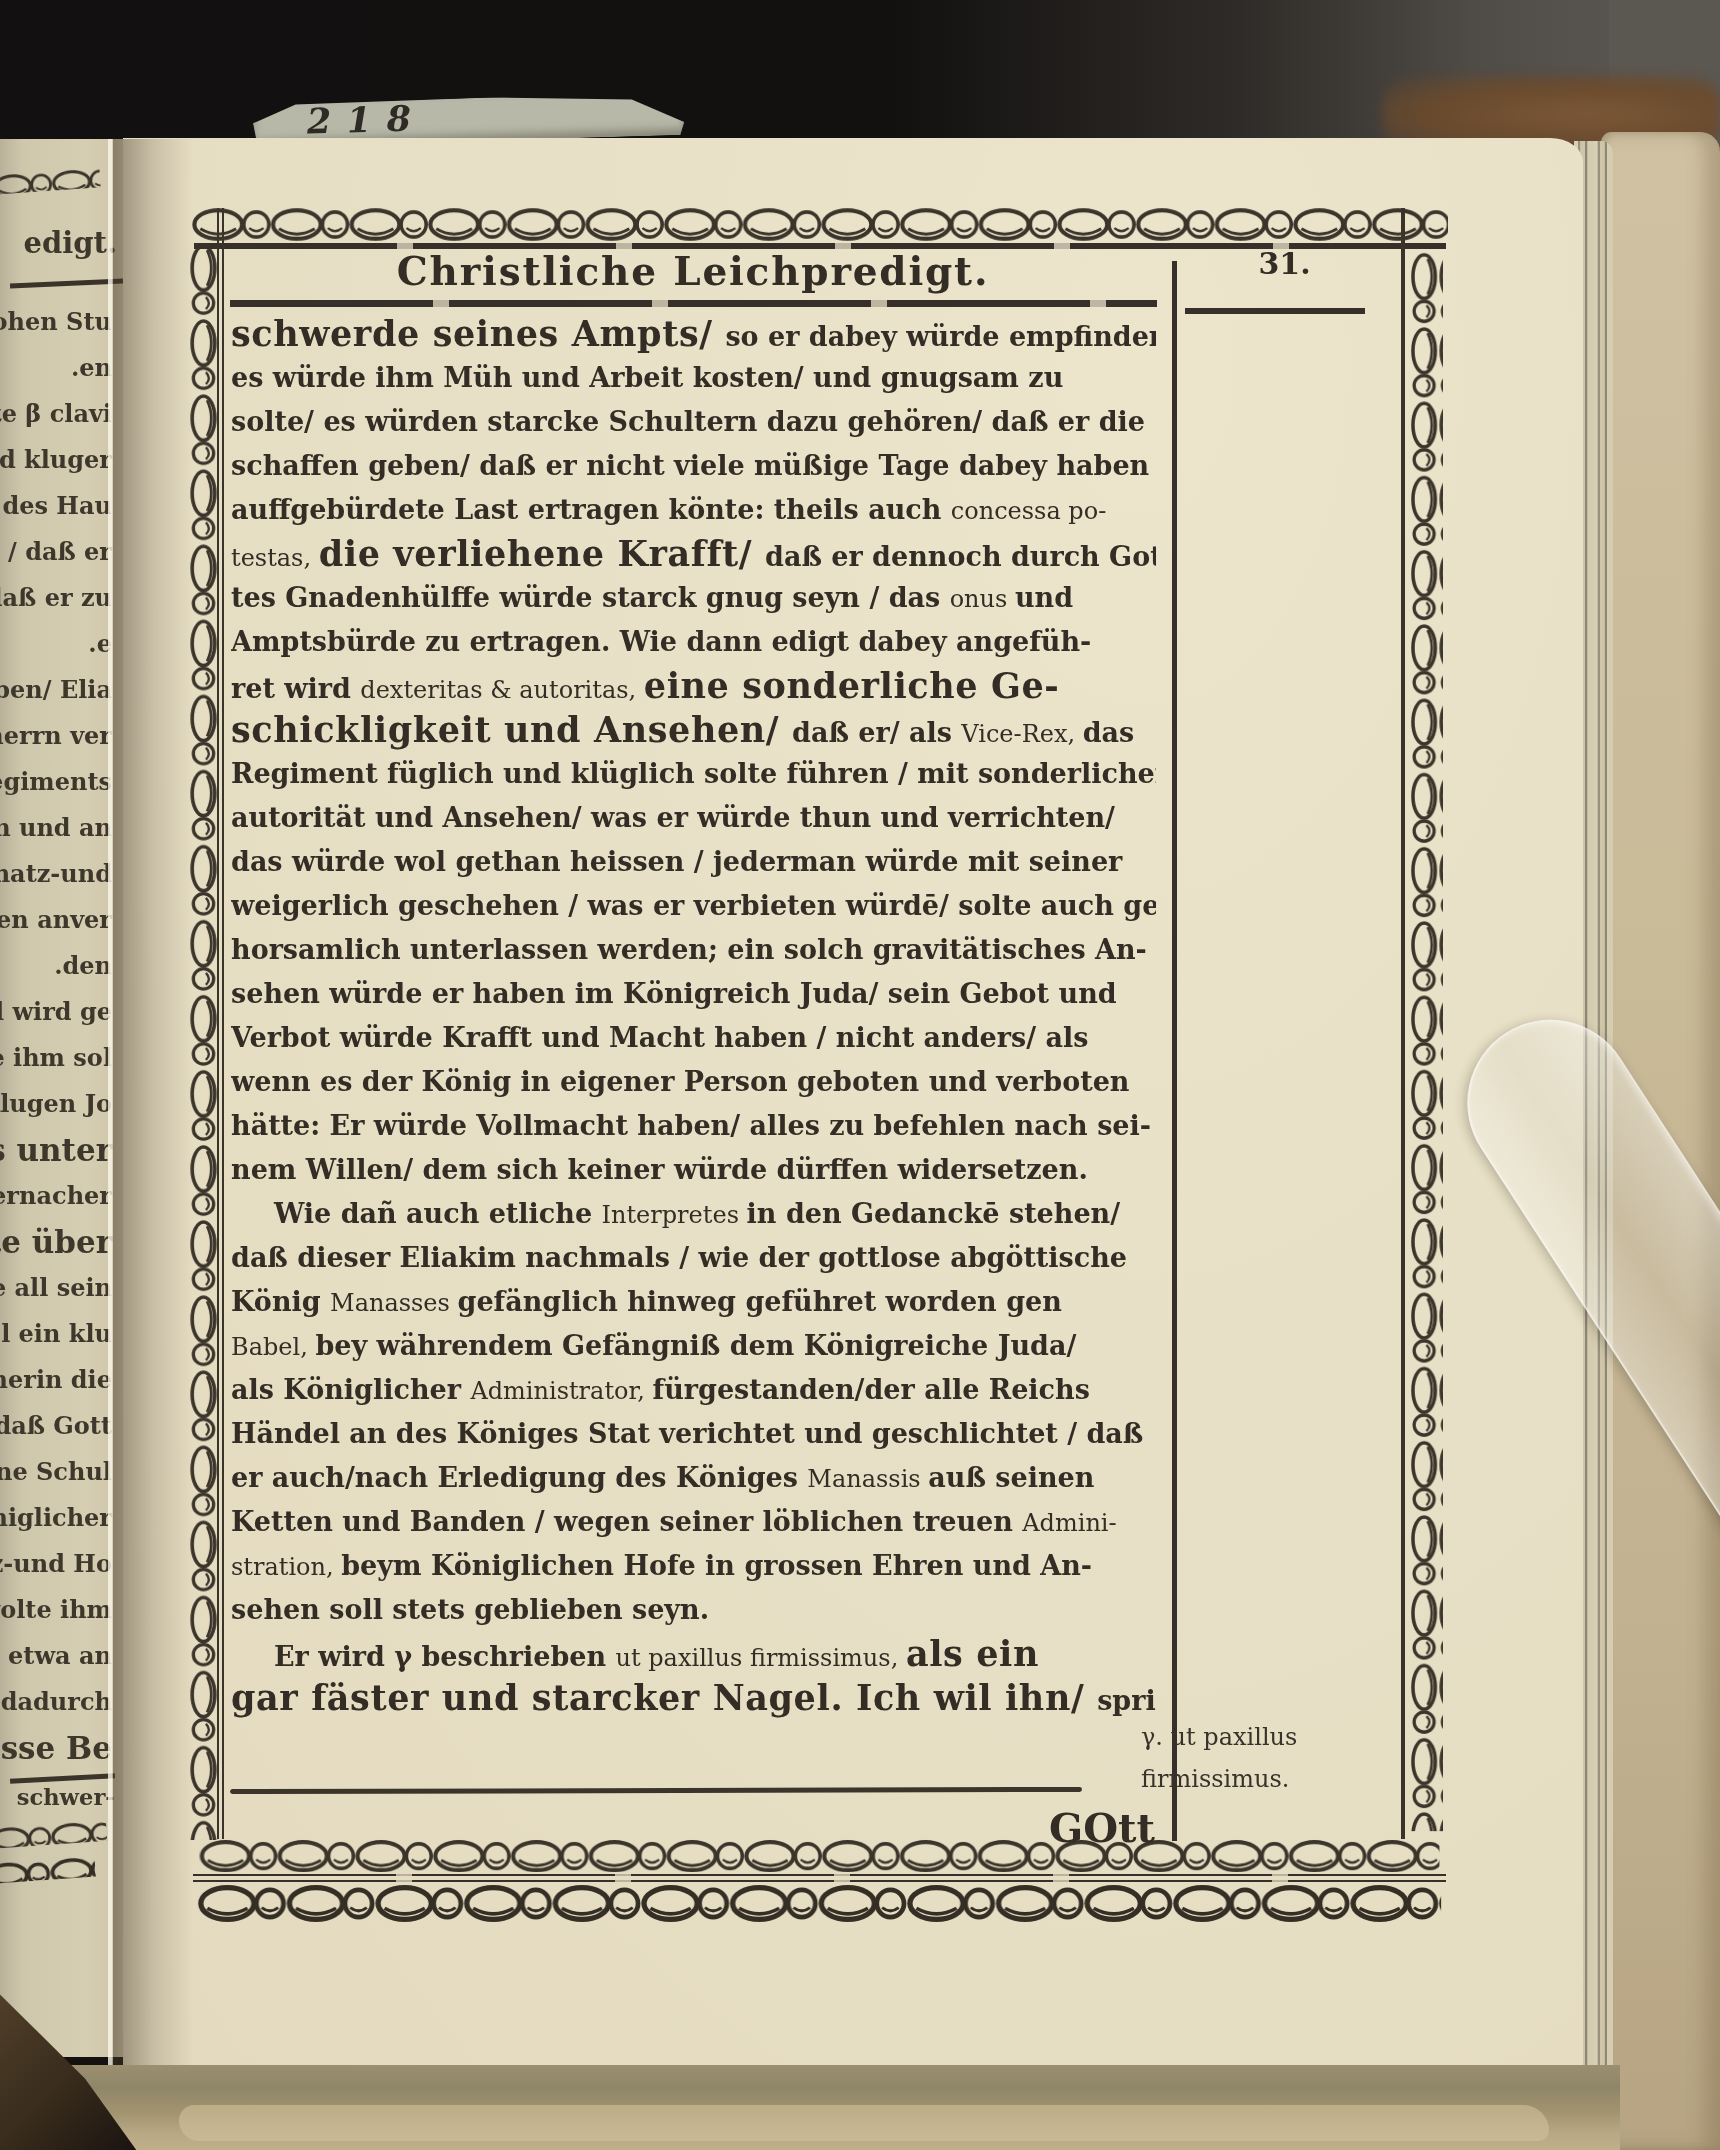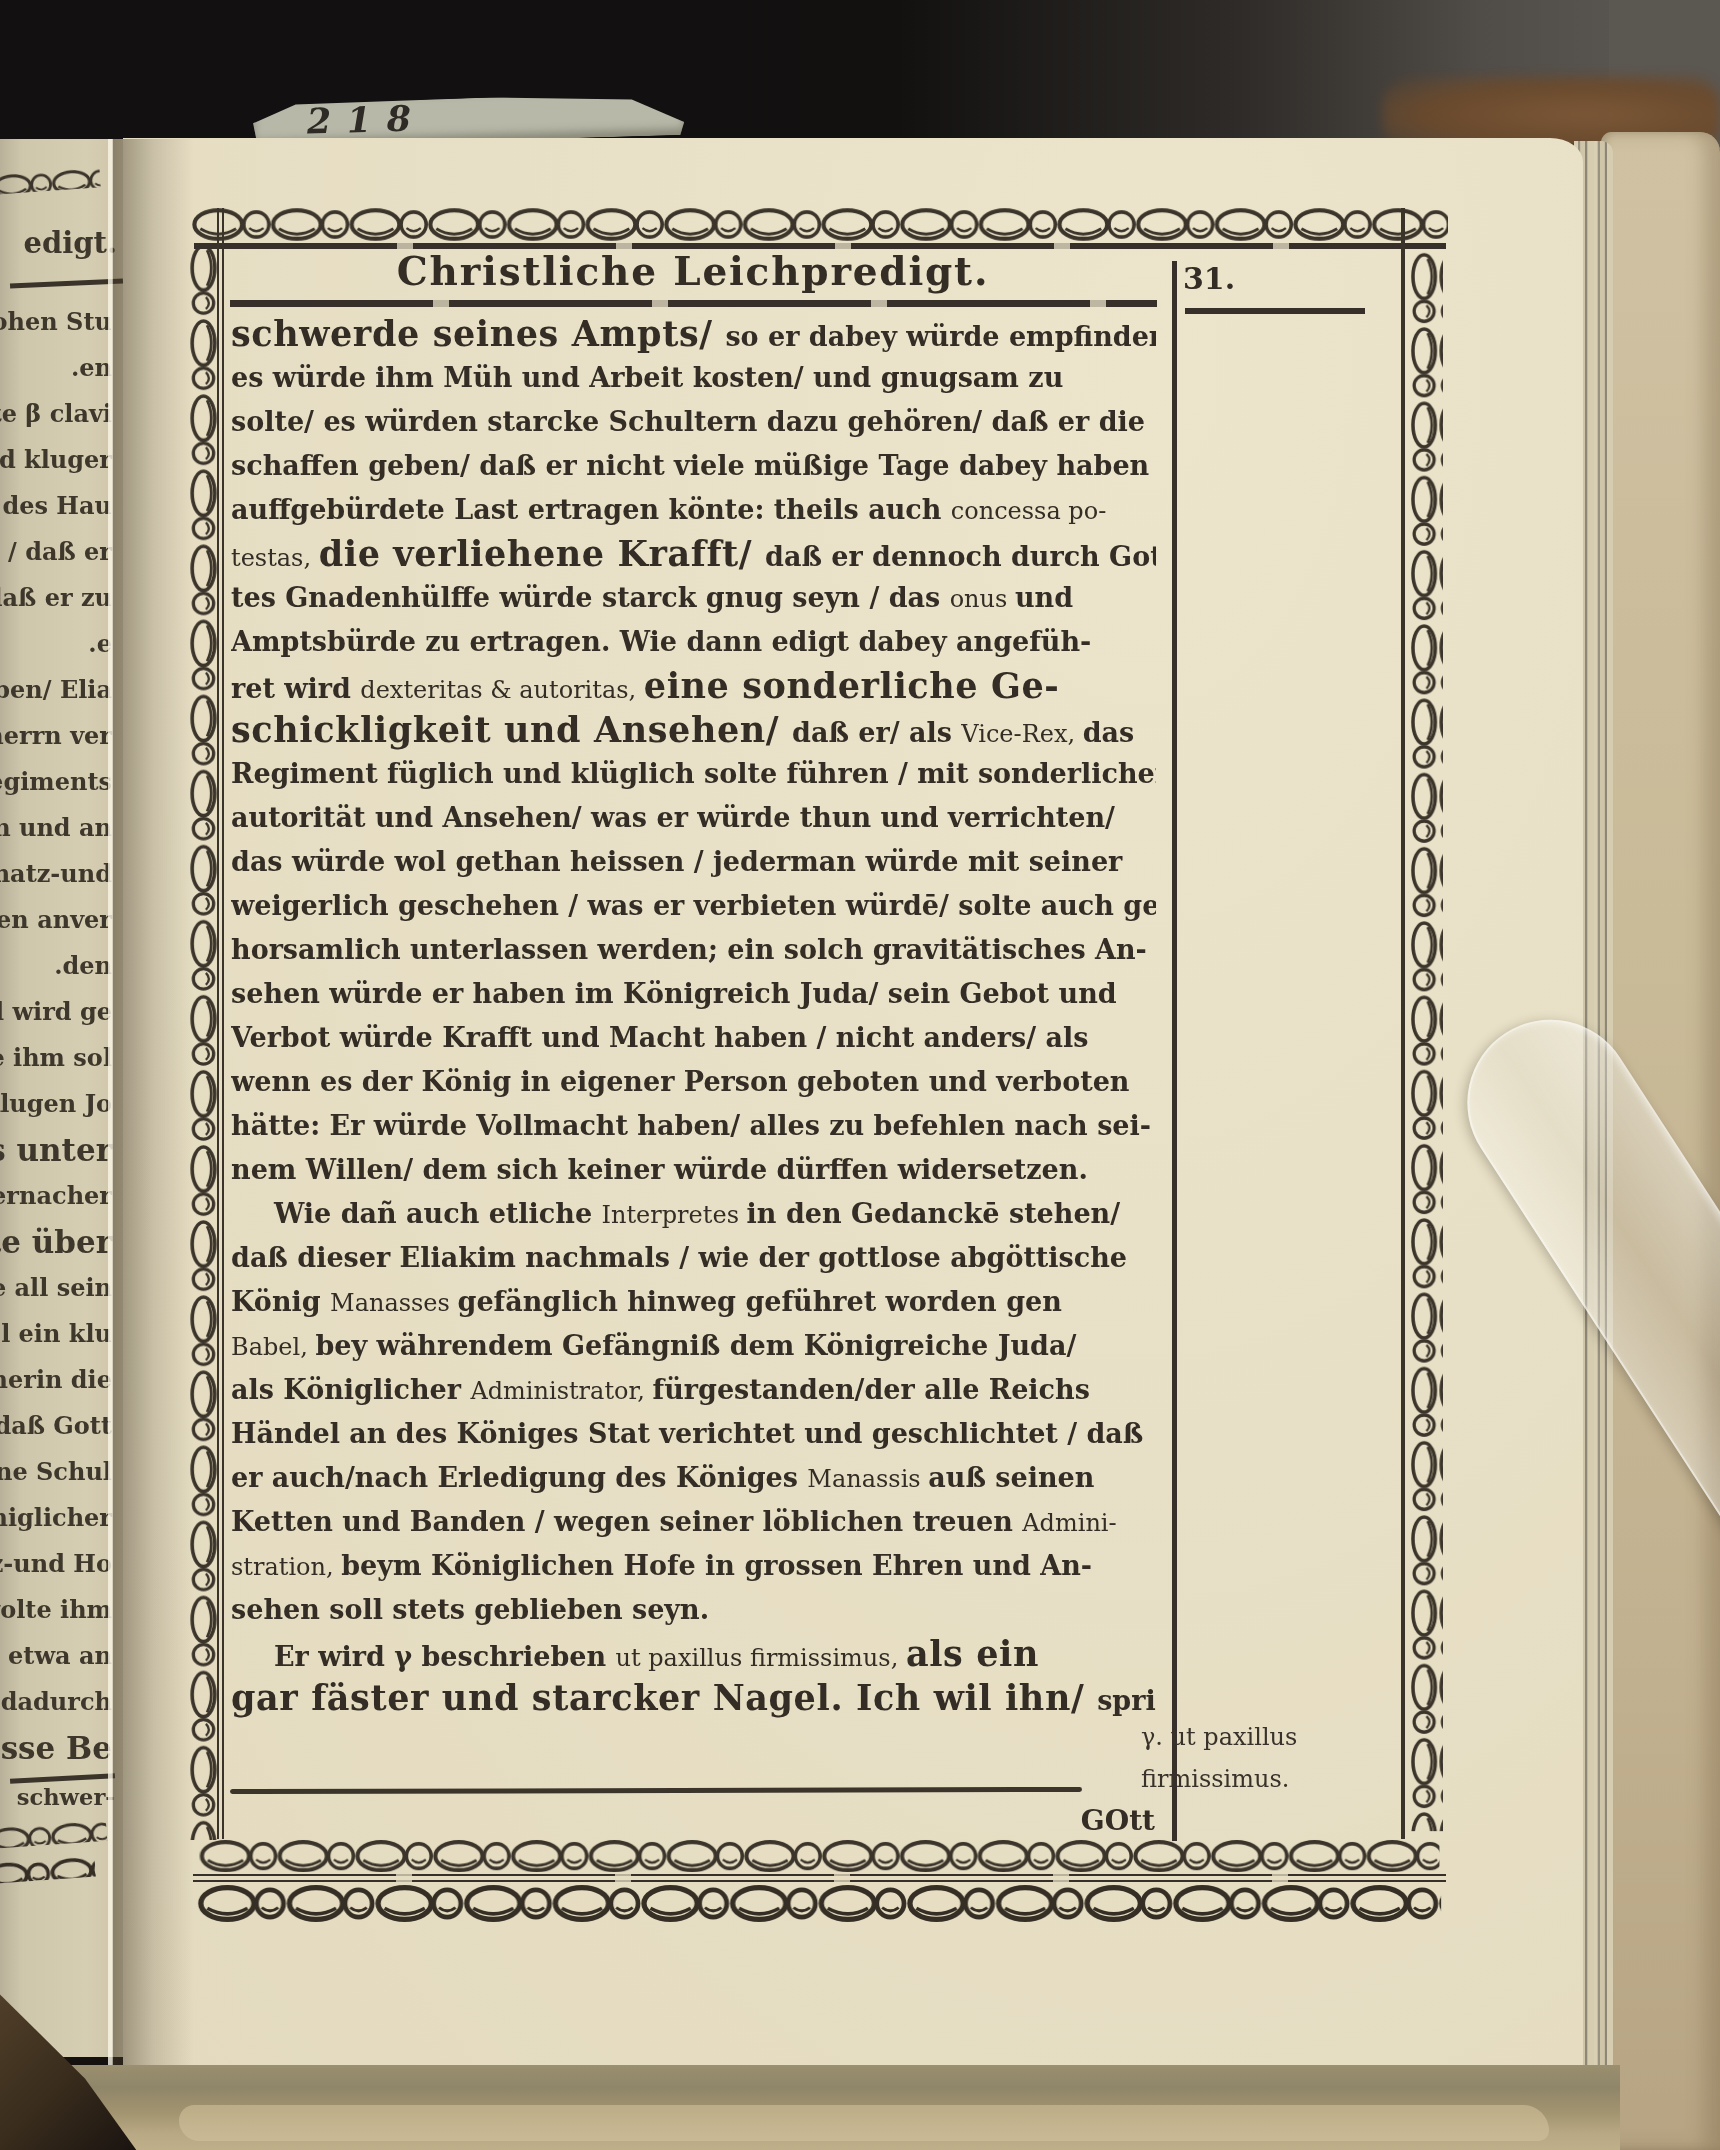--- a/index.html
+++ b/index.html
@@ -50,29 +50,29 @@
   #gutter{left:108px;top:139px;width:101px;height:1930px;pointer-events:none;
     background:linear-gradient(90deg,rgba(250,246,230,.8) 0 4.2px,rgba(70,58,40,.5) 5.4px,rgba(70,58,40,.18) 45%,rgba(70,58,40,0) 85%);}
 
   
   #main-page{left:123px;top:138px;width:1460px;height:1934px;color:#332d25;
     background:radial-gradient(ellipse at 70% 12%,#ece4cb 0%,#e8e0c6 45%,#e3dabf 100%);
     border-top-right-radius:33px 24px;}
   .rule{background:#37302a;}
   .rule.seg{background:repeating-linear-gradient(90deg,#37302a 0 203px,rgba(55,48,42,.25) 203px 219px);}
   #hdr-title{left:110px;top:102px;width:920px;text-align:center;font-size:39px;font-weight:700;letter-spacing:1.8px;margin-top:8px;}
-  #hdr-pagenum{left:1060px;top:123px;width:203px;font-size:30px;font-weight:700;}
+  #hdr-pagenum{left:1060px;top:108px;width:203px;text-align:center;font-size:30px;font-weight:700;}
   #main-text{left:108px;top:174px;width:925px;overflow:hidden;}
   .tl{height:44px;line-height:44px;white-space:nowrap;}
   .tl.ind{text-indent:43px;}
   .seg-f{font-size:27px;font-weight:700;}
   .seg-b{font-size:35px;font-weight:700;letter-spacing:0.6px;}
   .seg-l{font-size:24px;font-weight:400;margin-top:43px;}
   #end-rule{left:107px;top:1650px;width:852px;height:5.4px;background:#3b342b;border-radius:3px;transform:rotate(-.15deg);}
-  #catchword{left:703px;top:1666px;width:329px;text-align:right;font-size:28px;font-weight:700;}
+  #catchword{left:703px;top:1666px;width:329px;text-align:right;font-size:40px;font-weight:700;}
   #margin-note{left:1018px;top:1578px;width:214px;font-size:24px;line-height:42px;color:#39322a;}
 
   
   #col-divider{left:1049px;top:123px;width:5.4px;height:1580px;}
   #vr-left{left:94px;top:70px;width:6.6px;height:1631px;
     background:linear-gradient(90deg,#3a332a 0 1.8px,rgba(0,0,0,0) 1.8px 4.8px,#3a332a 4.8px 6.6px);}
   #vr-right{left:1278px;top:70px;width:4.2px;height:1631px;background:#3a332a;}
   #hr-top{left:71px;top:105px;width:1252px;height:6px;}
   #hr-head{left:107px;top:162px;width:927px;height:7.1px;}
   #hr-margin{left:1062px;top:170px;width:180px;height:6px;}

